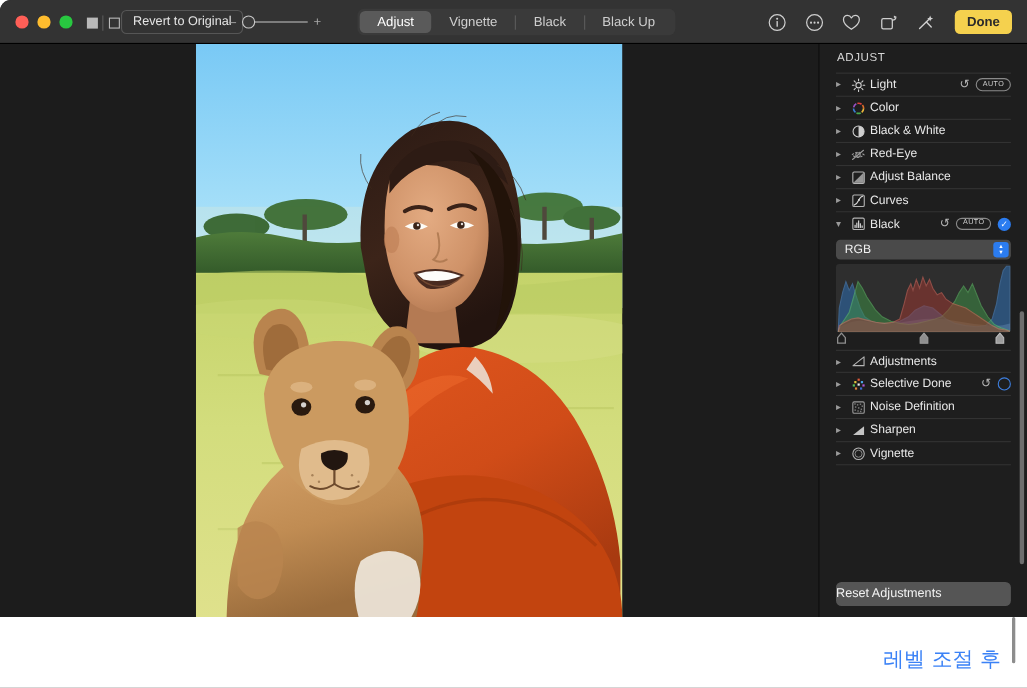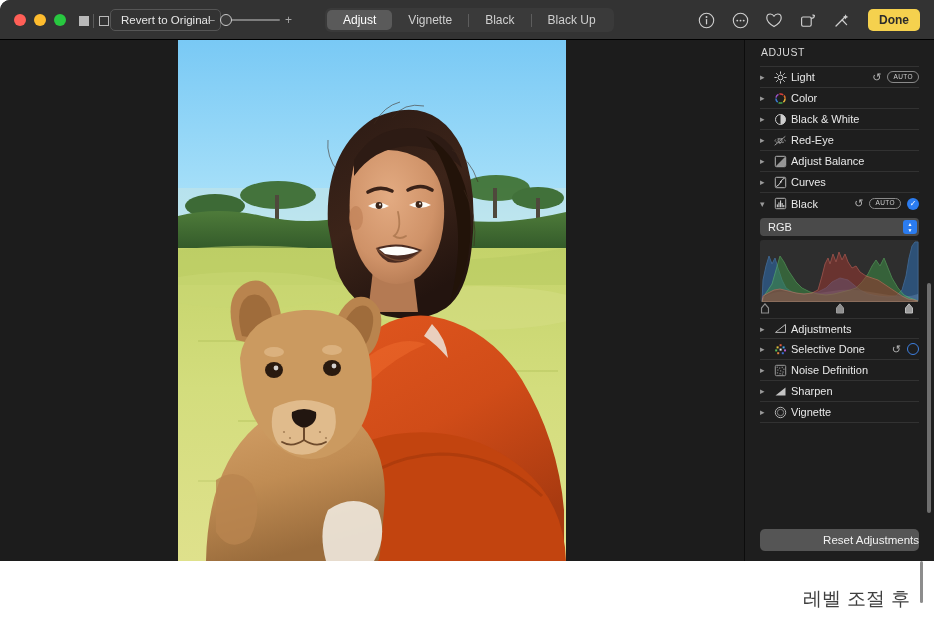--- a/index.html
+++ b/index.html
@@ -155,32 +155,32 @@
     position: absolute; top: 0; width: 9px; height: 11px;
     transform: translateX(-4.5px);
   }
   .lvl-h.black { }
   .lvl-h.mid { }
   .lvl-h.white { }
 
   .reset-btn {
     position: absolute; left: 15px; right: 15px; bottom: 10px; height: 22px;
     background: #555555; border-radius: 5px;
-    display: flex; align-items: center; justify-content: flex-end;
+    display: flex; align-items: center; justify-content: flex-start;
     color: #f2f2f2; font-size: 11.5px;
   }
   .sb-thumb {
     position: absolute; right: 3px; top: 243px; width: 4px; height: 230px;
     background: #6e6e6e; border-radius: 2px;
   }
 
   
   .caption {
     position: absolute; right: 24px; top: 586px;
-    color: #404040; font-size: 19px;
+    color: #3b82f6; font-size: 19px;
     font-family: "DejaVu Sans", "Liberation Sans", sans-serif;
     white-space: nowrap;
   }
   .callout-line {
     position: absolute; left: 920px; top: 561px; width: 3px; height: 42px;
     background: #8d8d8d; border-radius: 1.5px;
   }
 </style>
 </head>
 <body>

